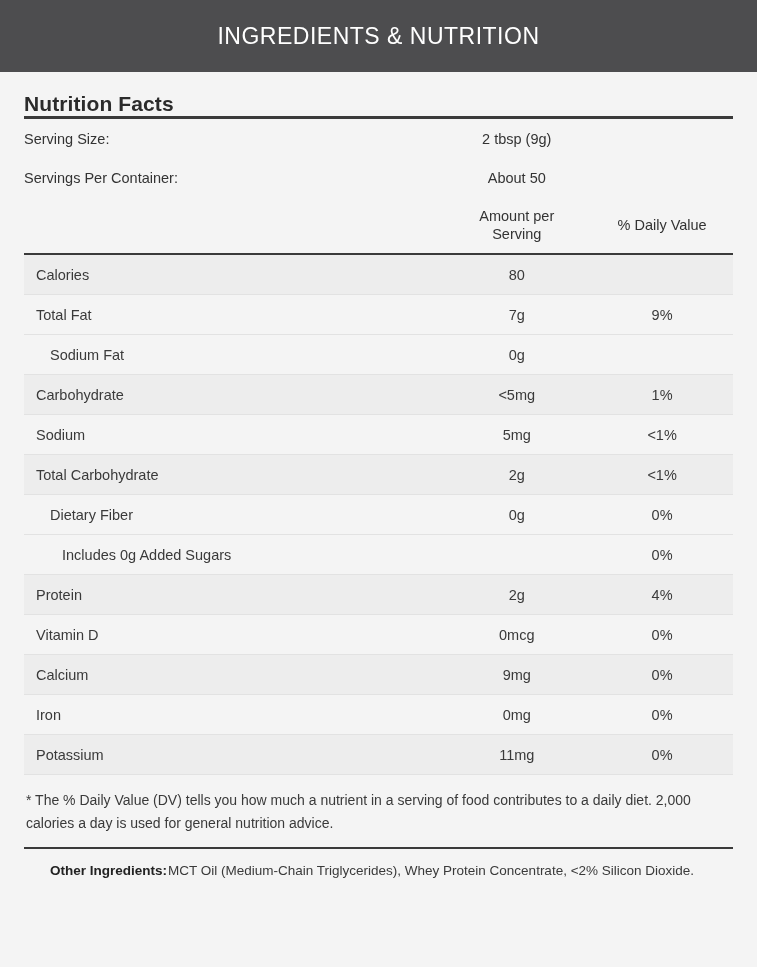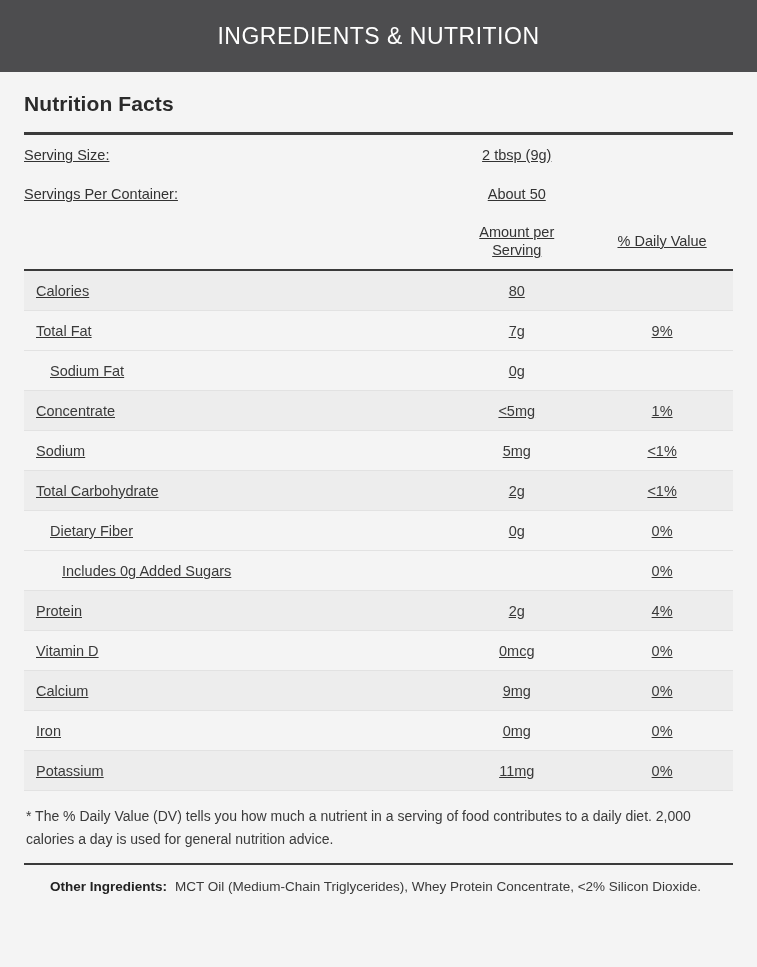--- a/index.html
+++ b/index.html
@@ -34,34 +34,33 @@
   }
   .content {
     padding: 0 24px;
     box-sizing: border-box;
   }
   .panel-title {
     font-size: 21px;
     font-weight: bold;
     color: #2b2b2b;
     padding-top: 20px;
-    padding-bottom: 16px;
+    padding-bottom: 0;
     letter-spacing: 0.1px;
   }
   .rule-thick {
     border-bottom: 3px solid #3a3a3a;
   }
   .rule-med {
     border-bottom: 2px solid #3a3a3a;
   }
   table.facts {
     width: 100%;
     border-collapse: collapse;
     table-layout: fixed;
-    text-decoration: underline;
   }
   table.facts td {
     font-size: 14.5px;
     color: #333333;
     padding: 0;
     vertical-align: middle;
   }
   .col-label { width: 59%; }
   .col-amount { width: 21%; }
   .col-dv { width: 20%; }
@@ -122,21 +121,21 @@
     font-size: 13.5px;
     color: #3a3a3a;
     padding: 12px 2px 16px 2px;
     line-height: 1.5;
   }
   .ingredients b {
     color: #222;
     font-weight: bold;
     margin-left: 24px;
   }
-  .ing-text { margin-left: 8px; }
+  .ing-text { margin-left: 1px; }
 </style>
 </head>
 <body>
 
 <div class="page">
 
   <div class="header">
     <div class="header-title">INGREDIENTS &amp; NUTRITION</div>
   </div>
 
@@ -191,21 +190,21 @@
             <td class="name col-label">Total Fat</td>
             <td class="amount col-amount">7g</td>
             <td class="dv col-dv">9%</td>
           </tr>
           <tr class="nutrient-row">
             <td class="name col-label indent1">Sodium Fat</td>
             <td class="amount col-amount">0g</td>
             <td class="dv col-dv"></td>
           </tr>
           <tr class="nutrient-row alt">
-            <td class="name col-label">Concentrate</td>
+            <td class="name col-label">Carbohydrate</td>
             <td class="amount col-amount">&lt;5mg</td>
             <td class="dv col-dv">1%</td>
           </tr>
           <tr class="nutrient-row">
             <td class="name col-label">Sodium</td>
             <td class="amount col-amount">5mg</td>
             <td class="dv col-dv">&lt;1%</td>
           </tr>
           <tr class="nutrient-row alt">
             <td class="name col-label">Total Carbohydrate</td>

